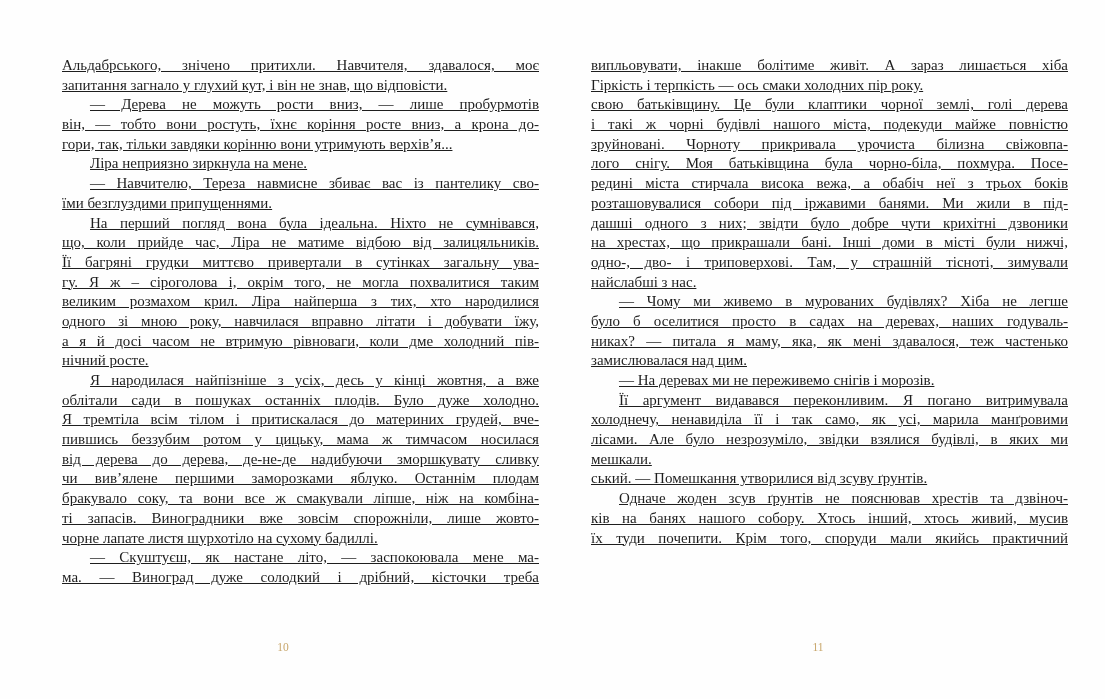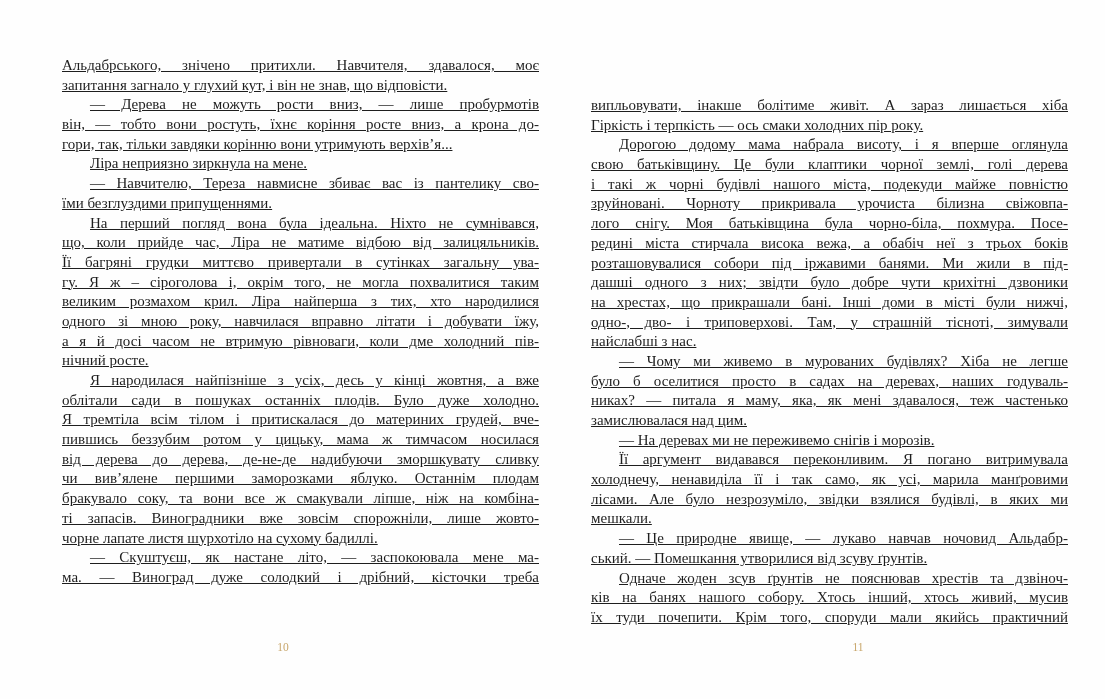--- a/index.html
+++ b/index.html
@@ -18,21 +18,21 @@
   .spread {
     position: absolute;
     inset: 0;
   }
   .page-text {
     position: absolute;
     top: 56px;
     width: 477px;
   }
   .page-text.left  { left: 62px; }
-  .page-text.right { left: 591px; margin-top: 40px; }
+  .page-text.right { left: 591px; }
   .line {
     font-size: 15px;
     line-height: 19.7px;
     height: 19.7px;
     text-align: justify;
     text-align-last: justify;
     white-space: normal;
     overflow: hidden;
     text-decoration: underline;
   }
@@ -45,21 +45,21 @@
   .page-number {
     position: absolute;
     top: 641px;
     transform: translateX(-50%);
     font-size: 11.5px;
     line-height: 13px;
     color: #c8a66b;
     font-variant-numeric: oldstyle-nums;
   }
   .page-number.left  { left: 283px; text-align: right; }
-  .page-number.right { left: 818px; margin-left: 40px; }
+  .page-number.right { left: 818px; }
 </style>
 </head>
 <body>
 
 <div class="spread">
 
   <div class="page-text left">
       <div class="line">Альдабрського, знічено притихли. Навчителя, здавалося, моє</div>
       <div class="line end">запитання загнало у глухий кут, і він не знав, що відповісти.</div>
       <div class="line in">— Дерева не можуть рости вниз, — лише пробурмотів</div>
@@ -85,41 +85,39 @@
       <div class="line">бракувало соку, та вони все ж смакували ліпше, ніж на комбіна-</div>
       <div class="line">ті запасів. Виноградники вже зовсім спорожніли, лише жовто-</div>
       <div class="line end">чорне лапате листя шурхотіло на сухому бадиллі.</div>
       <div class="line in">— Скуштуєш, як настане літо, — заспокоювала мене ма-</div>
       <div class="line">ма. — Виноград дуже солодкий і дрібний, кісточки треба</div>
     </div>
 
   <div class="page-text right">
       <div class="line">випльовувати, інакше болітиме живіт. А зараз лишається хіба</div>
       <div class="line end">Гіркість і терпкість — ось смаки холодних пір року.</div>
-      <div class="line in">Дорогою додому мама набрала висоту, і я вперше оглянула</div>
       <div class="line">свою батьківщину. Це були клаптики чорної землі, голі дерева</div>
       <div class="line">і такі ж чорні будівлі нашого міста, подекуди майже повністю</div>
       <div class="line">зруйновані. Чорноту прикривала урочиста білизна свіжовпа-</div>
       <div class="line">лого снігу. Моя батьківщина була чорно-біла, похмура. Посе-</div>
       <div class="line">редині міста стирчала висока вежа, а обабіч неї з трьох боків</div>
       <div class="line">розташовувалися собори під іржавими банями. Ми жили в під-</div>
       <div class="line">дашші одного з них; звідти було добре чути крихітні дзвоники</div>
       <div class="line">на хрестах, що прикрашали бані. Інші доми в місті були нижчі,</div>
       <div class="line">одно-, дво- і триповерхові. Там, у страшній тісноті, зимували</div>
       <div class="line end">найслабші з нас.</div>
       <div class="line in">— Чому ми живемо в мурованих будівлях? Хіба не легше</div>
       <div class="line">було б оселитися просто в садах на деревах, наших годуваль-</div>
       <div class="line">никах? — питала я маму, яка, як мені здавалося, теж частенько</div>
       <div class="line end">замислювалася над цим.</div>
       <div class="line in end">— На деревах ми не переживемо снігів і морозів.</div>
       <div class="line in">Її аргумент видавався переконливим. Я погано витримувала</div>
       <div class="line">холоднечу, ненавиділа її і так само, як усі, марила манґровими</div>
       <div class="line">лісами. Але було незрозуміло, звідки взялися будівлі, в яких ми</div>
       <div class="line end">мешкали.</div>
-      <div class="line in">— Це природне явище, — лукаво навчав ночовид Альдабр-</div>
       <div class="line end">ський. — Помешкання утворилися від зсуву ґрунтів.</div>
       <div class="line in">Одначе жоден зсув ґрунтів не пояснював хрестів та дзвіноч-</div>
       <div class="line">ків на банях нашого собору. Хтось інший, хтось живий, мусив</div>
       <div class="line">їх туди почепити. Крім того, споруди мали якийсь практичний</div>
     </div>
 
   <div class="page-number left">10</div>
 
   <div class="page-number right">11</div>
 

